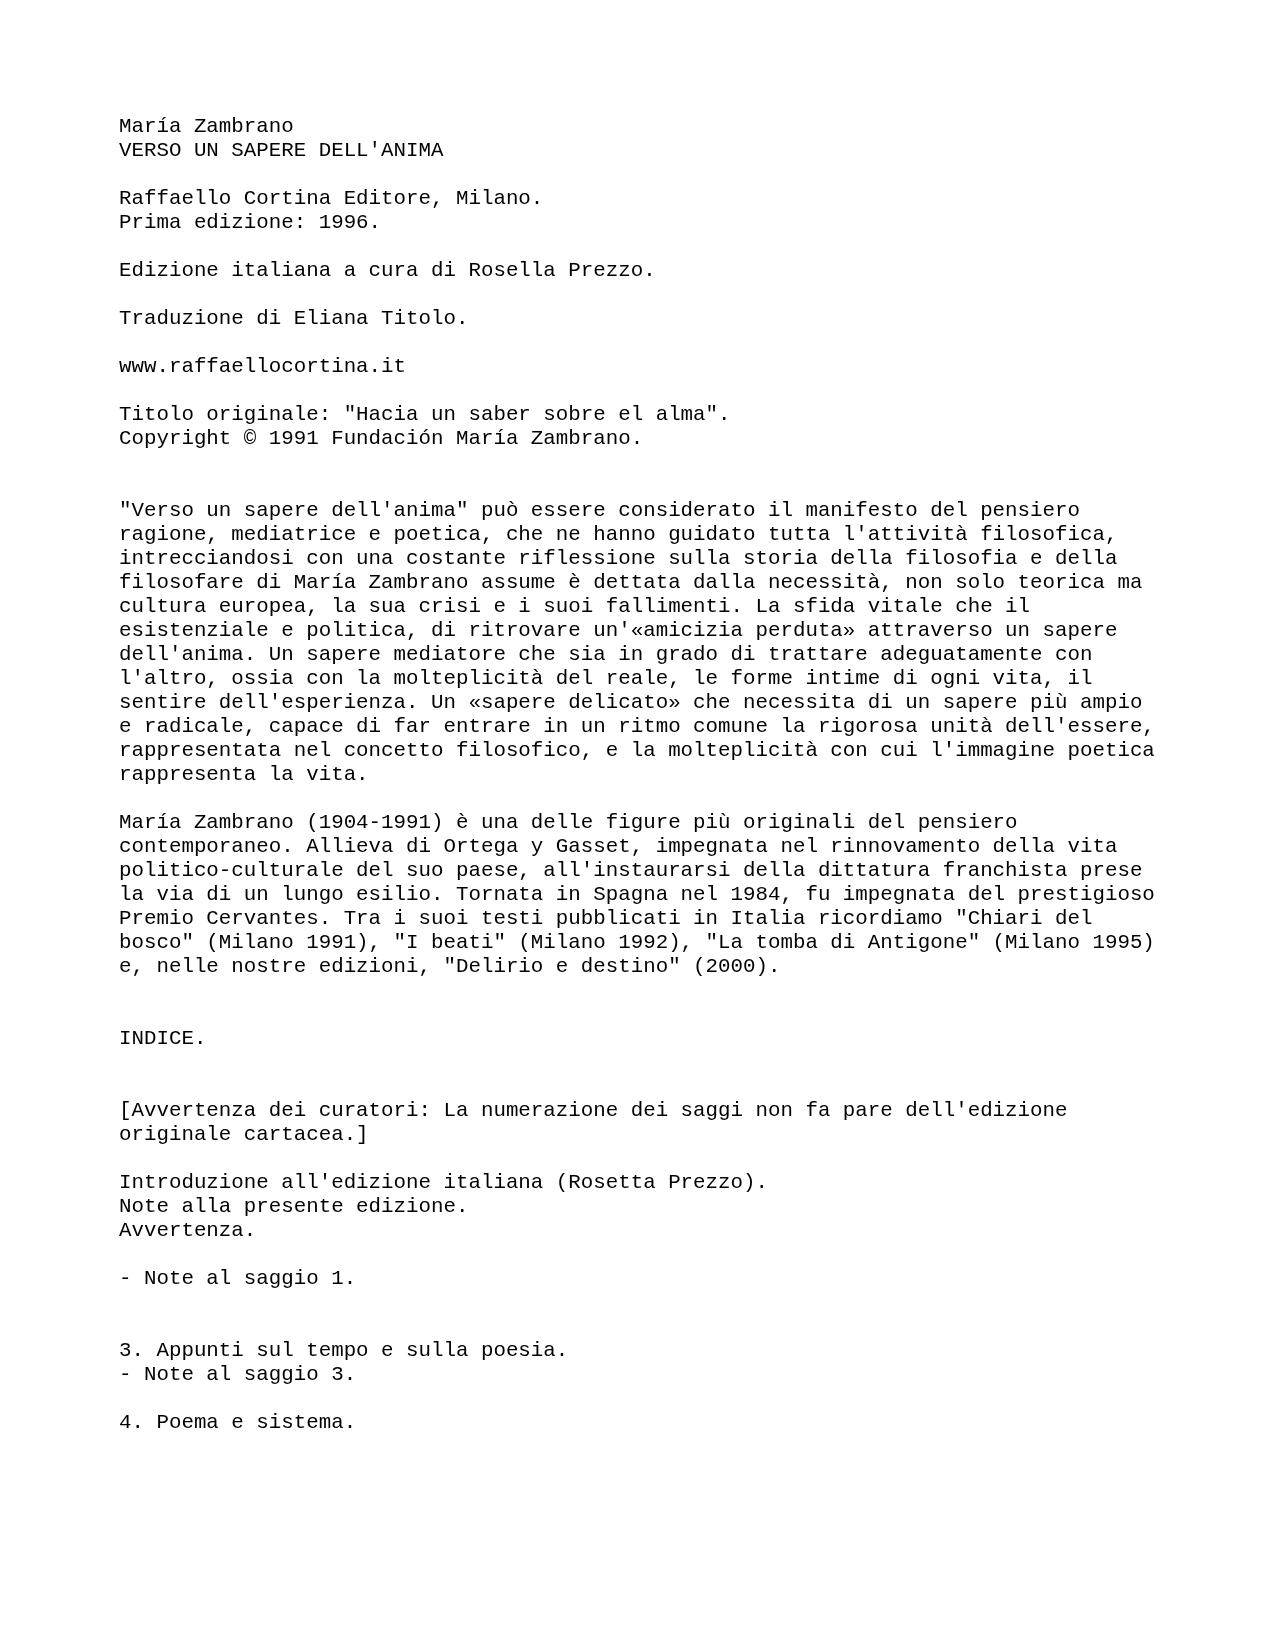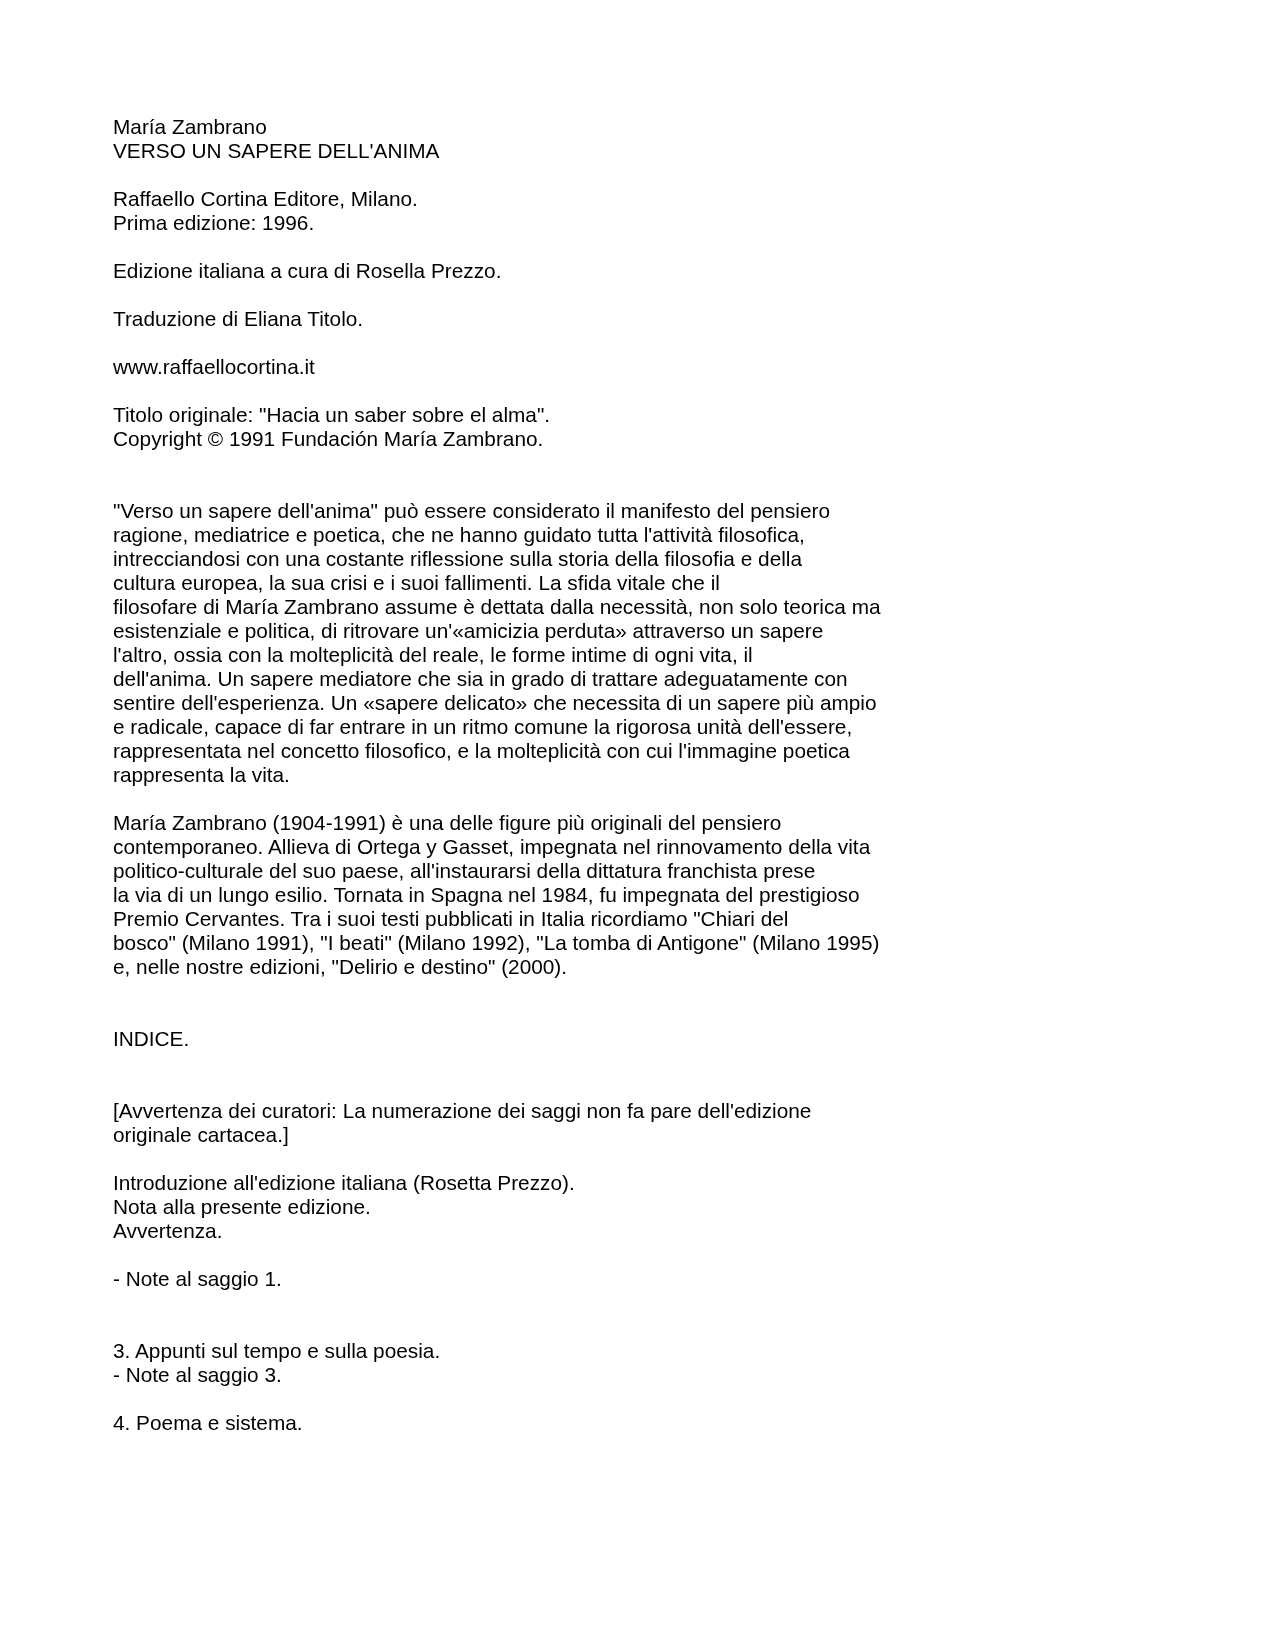--- a/index.html
+++ b/index.html
@@ -9,24 +9,25 @@
     background: #ffffff;
     color: #000000;
   }
   .doc-page {
     box-sizing: border-box;
     width: 1275px;
     min-height: 1651px;
     padding: 115px 40px 40px 113px;
   }
   .doc-text {
-    font-family: Liberation Sans, sans-serif;
+    font-family: Liberation Mono, monospace;
     font-size: 20.8px;
     line-height: 24px;
     letter-spacing: 0;
+    margin-left: 6px;
   }
   .line {
     height: 24px;
     white-space: pre;
   }
 </style>
 </head>
 <body style="background: rgb(255, 255, 255); color: rgb(0, 0, 0);">
 
 <main class="doc-page">
@@ -43,25 +44,25 @@
       <div class="line"></div>
       <div class="line">www.raffaellocortina.it</div>
       <div class="line"></div>
       <div class="line">Titolo originale: "Hacia un saber sobre el alma".</div>
       <div class="line">Copyright © 1991 Fundación María Zambrano.</div>
       <div class="line"></div>
       <div class="line"></div>
       <div class="line">"Verso un sapere dell'anima" può essere considerato il manifesto del pensiero</div>
       <div class="line">ragione, mediatrice e poetica, che ne hanno guidato tutta l'attività filosofica,</div>
       <div class="line">intrecciandosi con una costante riflessione sulla storia della filosofia e della</div>
+      <div class="line">filosofare di María Zambrano assume è dettata dalla necessità, non solo teorica ma</div>
       <div class="line">cultura europea, la sua crisi e i suoi fallimenti. La sfida vitale che il</div>
-      <div class="line">filosofare di María Zambrano assume è dettata dalla necessità, non solo teorica ma</div>
       <div class="line">esistenziale e politica, di ritrovare un'«amicizia perduta» attraverso un sapere</div>
+      <div class="line">dell'anima. Un sapere mediatore che sia in grado di trattare adeguatamente con</div>
       <div class="line">l'altro, ossia con la molteplicità del reale, le forme intime di ogni vita, il</div>
-      <div class="line">dell'anima. Un sapere mediatore che sia in grado di trattare adeguatamente con</div>
       <div class="line">sentire dell'esperienza. Un «sapere delicato» che necessita di un sapere più ampio</div>
       <div class="line">e radicale, capace di far entrare in un ritmo comune la rigorosa unità dell'essere,</div>
       <div class="line">rappresentata nel concetto filosofico, e la molteplicità con cui l'immagine poetica</div>
       <div class="line">rappresenta la vita.</div>
       <div class="line"></div>
       <div class="line">María Zambrano (1904-1991) è una delle figure più originali del pensiero</div>
       <div class="line">contemporaneo. Allieva di Ortega y Gasset, impegnata nel rinnovamento della vita</div>
       <div class="line">politico-culturale del suo paese, all'instaurarsi della dittatura franchista prese</div>
       <div class="line">la via di un lungo esilio. Tornata in Spagna nel 1984, fu impegnata del prestigioso</div>
       <div class="line">Premio Cervantes. Tra i suoi testi pubblicati in Italia ricordiamo "Chiari del</div>
@@ -69,21 +70,21 @@
       <div class="line">e, nelle nostre edizioni, "Delirio e destino" (2000).</div>
       <div class="line"></div>
       <div class="line"></div>
       <div class="line">INDICE.</div>
       <div class="line"></div>
       <div class="line"></div>
       <div class="line">[Avvertenza dei curatori: La numerazione dei saggi non fa pare dell'edizione</div>
       <div class="line">originale cartacea.]</div>
       <div class="line"></div>
       <div class="line">Introduzione all'edizione italiana (Rosetta Prezzo).</div>
-      <div class="line">Nota alla presente edizione.</div>
+      <div class="line">Note alla presente edizione.</div>
       <div class="line">Avvertenza.</div>
       <div class="line"></div>
       <div class="line">- Note al saggio 1.</div>
       <div class="line"></div>
       <div class="line"></div>
       <div class="line">3. Appunti sul tempo e sulla poesia.</div>
       <div class="line">- Note al saggio 3.</div>
       <div class="line"></div>
       <div class="line">4. Poema e sistema.</div>
     </div>

